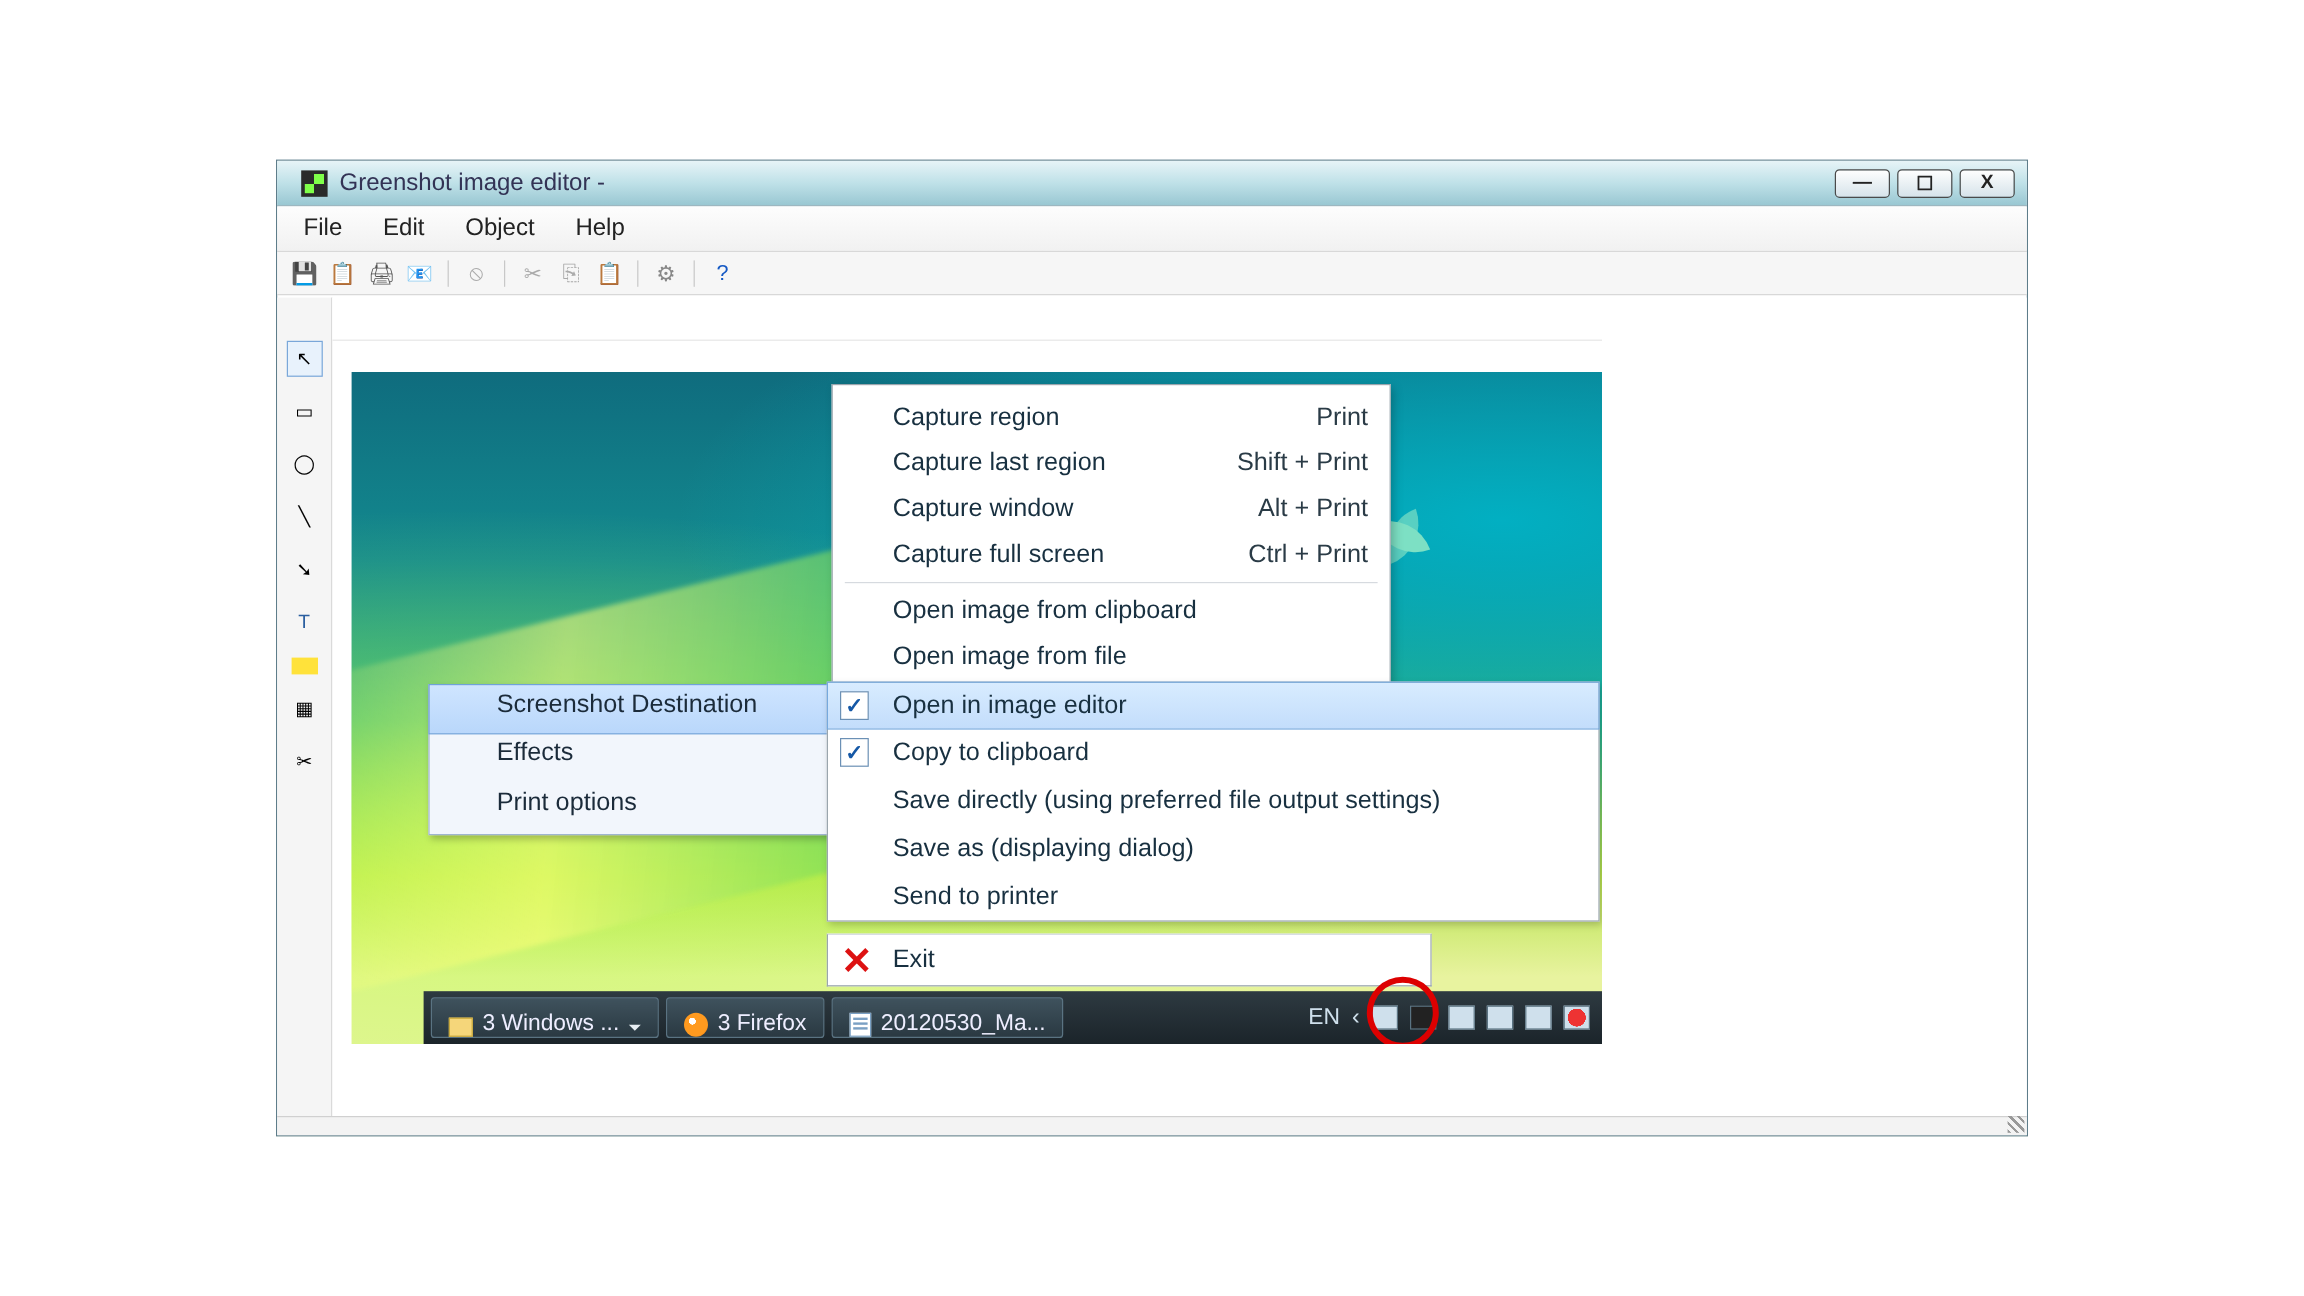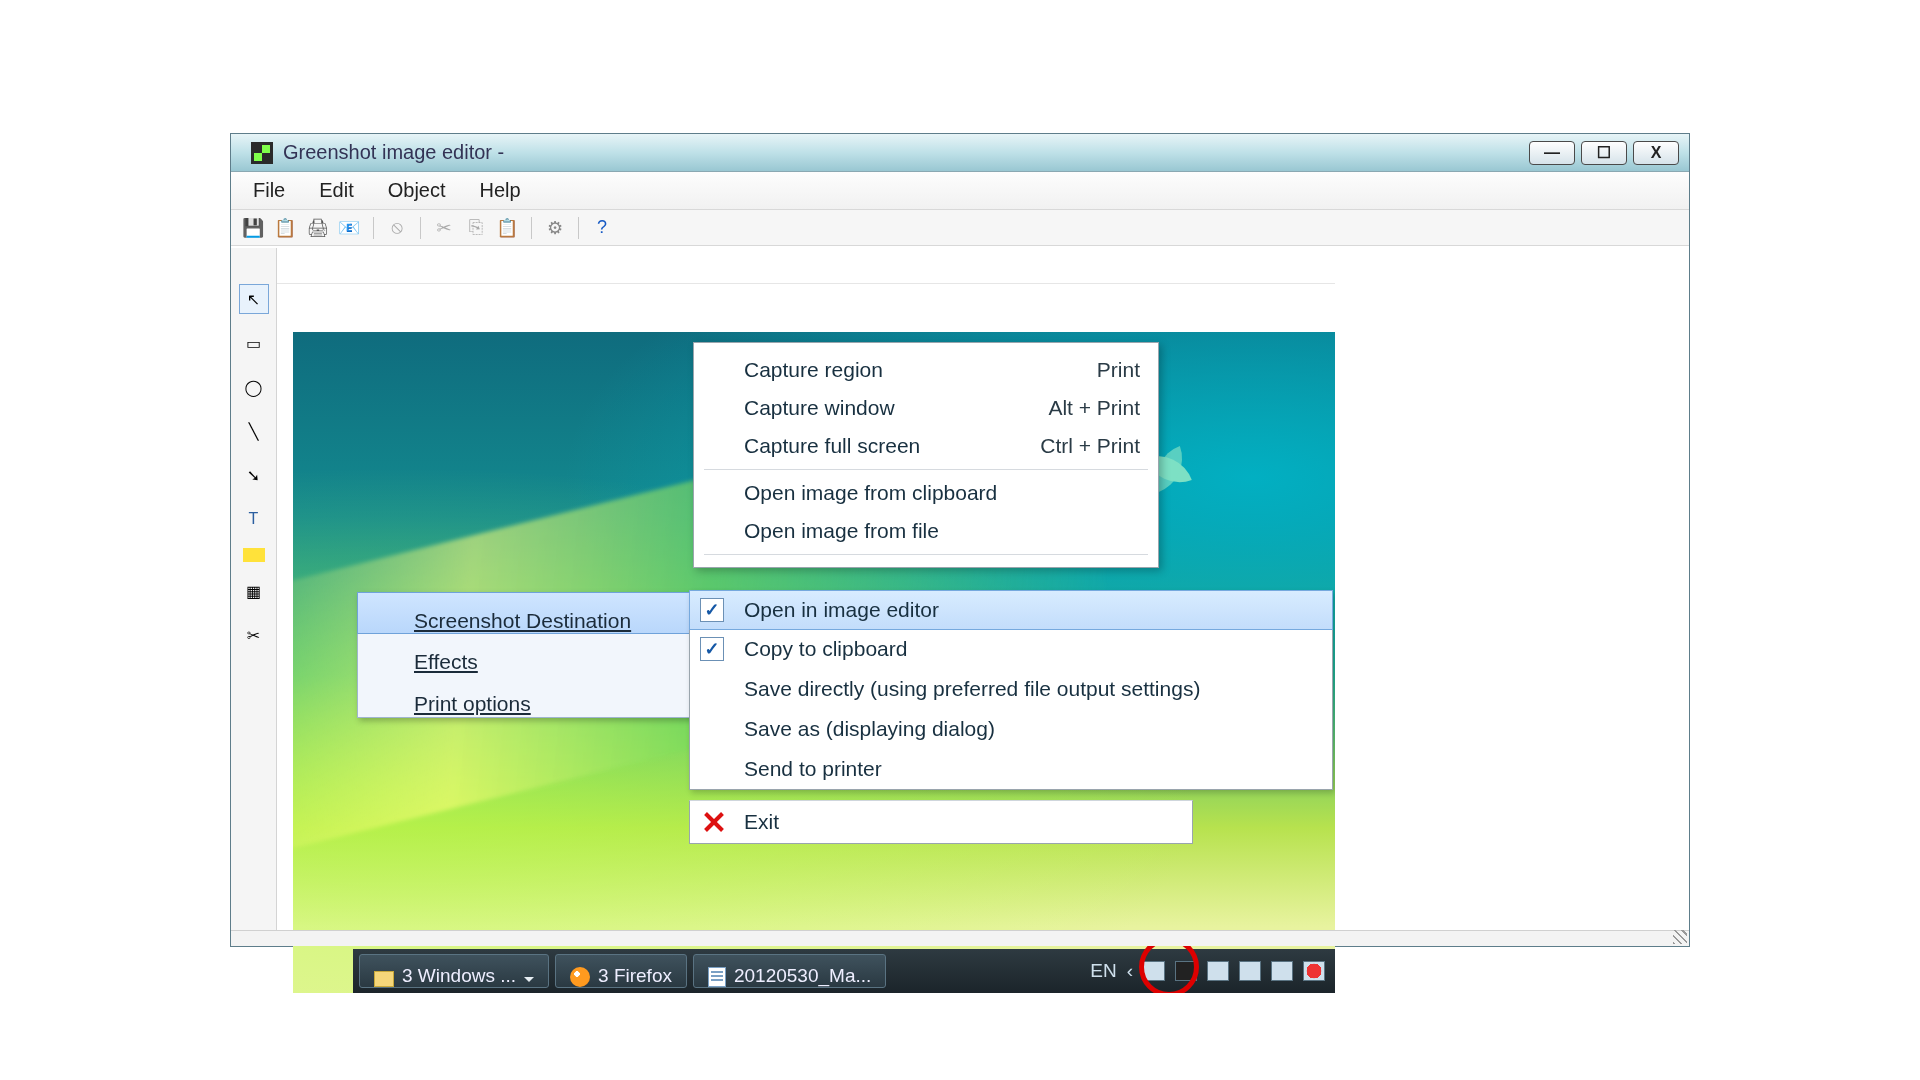--- a/index.html
+++ b/index.html
@@ -43,21 +43,21 @@
   .tb { width:26px; height:24px; display:flex;align-items:center;justify-content:center; font-size:18px; color:#555; }
   .sep { width:1px; height:22px; background:#c8c8c8; margin:0 4px;}
 
   .work { position:absolute; left:0; top:114px; right:0; bottom:16px; display:flex; }
   .tooltray { width:46px; background:#f5f5f5; border-right:1px solid #d4d4d4; padding-top:36px;
     display:flex; flex-direction:column; align-items:center; gap:14px;}
   .tool { width:30px;height:30px; display:flex;align-items:center;justify-content:center; border:1px solid transparent;}
   .tool.sel{border:1px solid #7aa7d9; background:#e8f2fc;}
   .canvas-pane { flex:0 0 auto; width:1058px; background:#fff; position:relative; }
   .canvas {
-    margin-top:48px; margin-left:16px; width:1042px; height:661px; position:relative; overflow:hidden;
+    margin-top:26px; margin-left:16px; width:1042px; height:560px; position:relative; overflow:hidden;
     background:
       radial-gradient(120% 80% at 92% 22%, rgba(0,180,200,.9), transparent 55%),
       radial-gradient(140% 90% at 10% 70%, rgba(180,255,70,.55), transparent 55%),
       linear-gradient(180deg,#0f6c7e 0%, #138a8f 28%, #2faf7e 52%, #b7e24e 75%, #e8f39f 90%);
   }
   .swoosh{position:absolute; left:-80px; top:160px; width:900px; height:260px;
     background:linear-gradient(100deg, rgba(255,255,80,.0) 0%, rgba(255,255,120,.55) 28%, rgba(120,220,90,.6) 55%, rgba(0,160,170,.0) 100%);
     transform:rotate(-14deg) skewX(-10deg); filter:blur(2px); }
   .leaf{position:absolute; right:130px; top:116px; width:52px;height:52px; transform:rotate(-20deg);}
   .leaf::before,.leaf::after{content:"";position:absolute;width:70%;height:70%;background:#7de0c4;border-radius:0 100% 0 100%;}
@@ -66,21 +66,21 @@
   
   .ctx1 { position:absolute; left:400px; top:10px; width:466px; background:#fff;
     border:1px solid #9aa5ad; box-shadow:3px 3px 8px rgba(0,0,0,.25); padding:8px 0; }
   .ctx1 .row{display:flex;align-items:center;height:38px;padding:0 18px 0 50px;font-size:21px;color:#183040;}
   .ctx1 .row .sc{margin-left:auto;color:#2a3b46;}
   .ctx1 hr{border:none;border-top:1px solid #d6dadf;margin:4px 10px;}
 
   
   .submenu { position:absolute; left:64px; top:260px; width:372px; background:#f2f6fc;
     border:1px solid #9fb5cf; box-shadow:2px 3px 6px rgba(0,0,0,.25);}
-  .submenu .srow{display:flex;align-items:center;height:42px;padding:16px 14px 0 56px;font-size:21px;color:#1b2b3a;position:relative;text-decoration:underline;}
+  .submenu .srow{display:flex;align-items:flex-start;height:42px;padding:4px 14px 0 56px;font-size:21px;color:#1b2b3a;position:relative;}
   .submenu .srow.hi{background:linear-gradient(#cfe5ff,#b9d7fb);border:1px solid #6fa2da;margin:-1px;}
   .submenu .srow .arr{position:absolute;right:14px;top:50%;transform:translateY(-50%);border:6px solid transparent;border-left-color:#333;}
 
   
   .dest { position:absolute; left:396px; top:258px; width:644px; background:#fff;
     border:1px solid #9aa5ad; box-shadow:2px 3px 6px rgba(0,0,0,.2);}
   .dest .drow{display:flex;align-items:center;height:40px;padding:0 18px 0 54px;font-size:21px;color:#183040;position:relative;}
   .dest .drow.hi{background:linear-gradient(#d8ecff,#c3ddfb);border:1px solid #76a9de;margin:-1px;}
   .dest .chk{position:absolute;left:10px;top:50%;transform:translateY(-50%);width:24px;height:24px;border:1px solid #6b90b5;background:#fff;display:flex;align-items:center;justify-content:center;font-size:18px;color:#1558a6;font-weight:bold;}
 
@@ -171,20 +171,24 @@
         <div class="canvas">
           <div class="swoosh"></div>
           <div class="leaf"></div>
 
           <div class="ctx1">
             <div class="row">
               <span>Capture region</span>
               <span class="sc">Print</span>
             </div>
             <div class="row">
+              <span>Capture last region</span>
+              <span class="sc">Shift + Print</span>
+            </div>
+            <div class="row">
               <span>Capture window</span>
               <span class="sc">Alt + Print</span>
             </div>
             <div class="row">
               <span>Capture full screen</span>
               <span class="sc">Ctrl + Print</span>
             </div>
             <hr>
             <div class="row">
               <span>Open image from clipboard</span>

